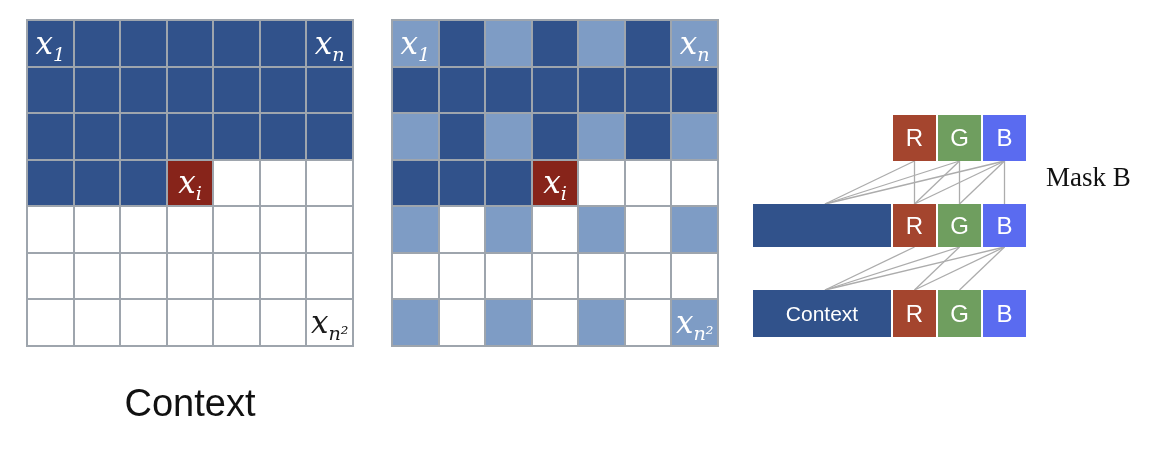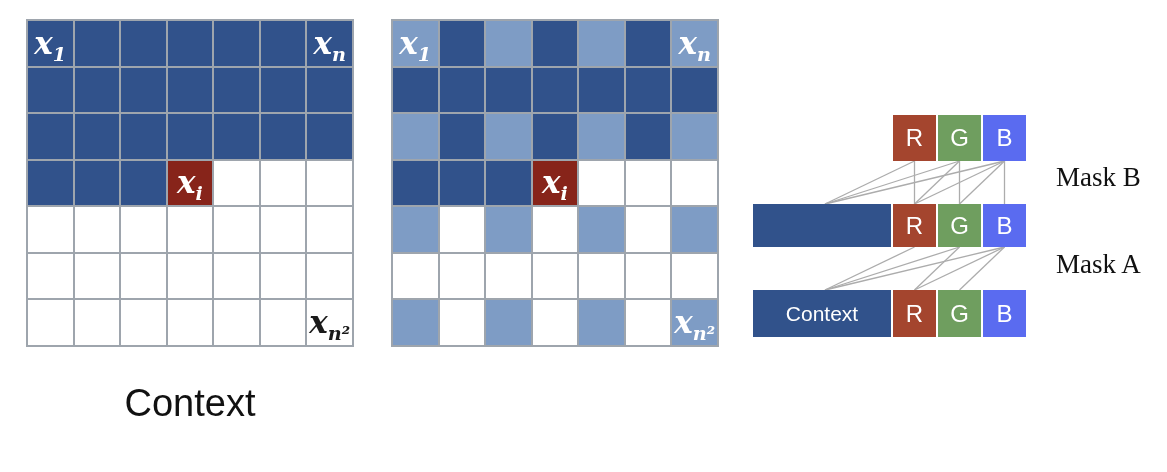--- a/index.html
+++ b/index.html
@@ -5,35 +5,35 @@
   html,body{margin:0;padding:0;background:#ffffff;}
   .canvas{position:relative;width:1167px;height:472px;background:#ffffff;overflow:hidden;
           font-family:"Liberation Sans",sans-serif;}
 
   
   .pixel-grid{position:absolute;width:328px;height:328px;box-sizing:border-box;
               display:grid;grid-template-columns:repeat(7,1fr);grid-template-rows:repeat(7,1fr);
               gap:2px;padding:2px;background:#9EA5AD;}
   .pixel-grid .cell{display:flex;align-items:center;justify-content:center;overflow:hidden;}
   .mathlab{font-family:"DejaVu Serif","Liberation Serif",serif;font-style:italic;
-           font-size:31px;line-height:1;white-space:nowrap;font-weight:bold;}
+           font-size:31px;line-height:1;white-space:nowrap;}
   .mathlab i{font-style:italic;}
   .mathlab sub{font-size:62%;font-style:italic;vertical-align:-0.35em;line-height:0;}
 
   .grid-caption{position:absolute;top:382px;width:328px;text-align:center;
                 font-size:38px;color:#111;letter-spacing:0px;}
 
   
   .rgb-diagram{position:absolute;left:750px;top:100px;width:417px;height:250px;}
   .rgb-diagram .bar{position:absolute;display:flex;align-items:center;justify-content:center;}
   .rgb-diagram .bar-label{color:#ffffff;font-size:21px;}
   .rgb-diagram .sq{position:absolute;display:flex;align-items:center;justify-content:center;
                    color:#ffffff;font-size:24px;}
   .rgb-diagram svg{position:absolute;left:0;top:0;}
-  .mask-label{position:absolute;left:306px;font-family:"Liberation Serif","DejaVu Serif",serif;
+  .mask-label{position:absolute;left:296px;font-family:"Liberation Serif","DejaVu Serif",serif;
               font-size:27px;color:#111;line-height:1;}
 </style>
 </head>
 <body>
 
 <div class="canvas">
 
   <div class="pixel-grid" style="left:26px;top:19px;">
       <div class="cell" style="background: rgb(49, 82, 139);">
         <span class="mathlab" style="color: rgb(255, 255, 255);"><i>x</i><sub>1</sub></span>
@@ -182,16 +182,15 @@
         <div class="sq" style="left: 188px; top: 104px; width: 43px; height: 43px; background: rgb(111, 158, 95);">G</div>
         <div class="sq" style="left: 233px; top: 104px; width: 43px; height: 43px; background: rgb(90, 107, 240);">B</div>
         <div class="bar" style="left: 3px; top: 190px; width: 138px; height: 47px; background: rgb(49, 82, 139);">
           <span class="bar-label">Context</span>
         </div>
         <div class="sq" style="left: 143px; top: 190px; width: 43px; height: 47px; background: rgb(164, 69, 46);">R</div>
         <div class="sq" style="left: 188px; top: 190px; width: 43px; height: 47px; background: rgb(111, 158, 95);">G</div>
         <div class="sq" style="left: 233px; top: 190px; width: 43px; height: 47px; background: rgb(90, 107, 240);">B</div>
       </div>
     <div class="mask-label" style="top:64px;">Mask B</div>
-    <div class="mask-label" style="top:151px;">Mask A</div>
   </div>
 
 </div>
 
 </body></html>

